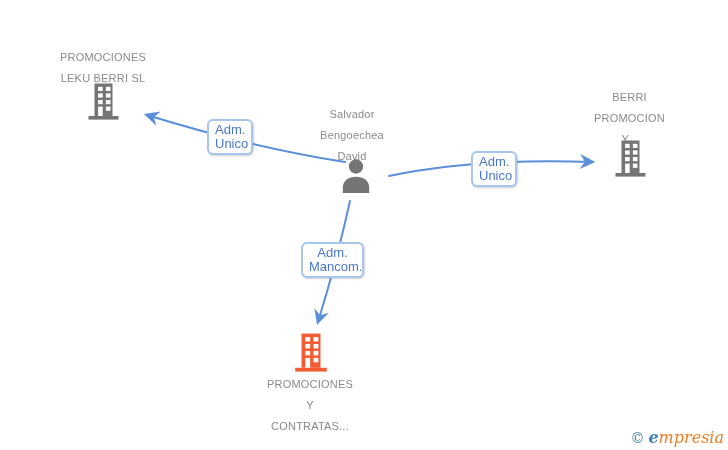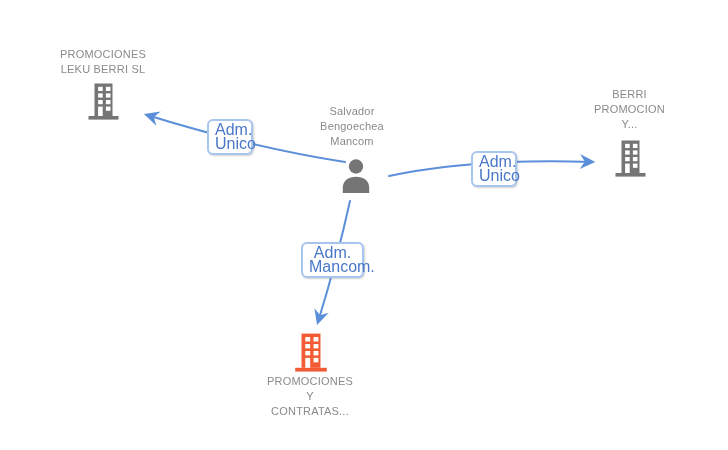--- a/index.html
+++ b/index.html
@@ -14,36 +14,36 @@
   svg.edges {
     position: absolute;
     left: 0; top: 0;
     width: 728px; height: 450px;
   }
   .node { position: absolute; cursor: pointer; }
   .node-label {
     position: absolute;
     color: #8a8a8a;
     font-size: 11px;
-    line-height: 15px;
+    line-height: 21px;
     text-align: center;
     white-space: pre-line;
     letter-spacing: 0.2px;
   }
   .icon-box { position: absolute; }
   .icon-gray { color: #757575; }
   .icon-orange { color: #f25c35; }
   .edge-label {
     position: absolute;
     background: #ffffff;
     border: 2px solid #a6c6ee;
     border-radius: 6px;
     box-shadow: 1px 1px 2px rgba(120,120,120,0.35);
     color: #4a77c8;
-    font-size: 16px;
+    font-size: 13px;
     line-height: 14px;
     text-align: center;
     padding: 2px 6px;
     white-space: pre-line;
   }
   .logo {
     position: absolute;
     right: 4px;
     bottom: 3px;
     font-family: "DejaVu Serif", serif;
@@ -86,21 +86,21 @@
         <rect x="20.4" y="18" width="4.6" height="4.2" fill="#fff"></rect>
         <rect x="20.4" y="24.6" width="4.6" height="4.2" fill="#fff"></rect>
         <rect x="12.6" y="24.6" width="4.6" height="9.4" fill="#fff"></rect>
       </svg>
     </div>
   </div>
 
   <div class="node">
     <div class="node-label" style="left:282px; top:104px; width:140px;">Salvador
 Bengoechea
-Mancom</div>
+David</div>
     <div class="icon-box icon-gray" style="left:339px; top:156px;">
       <svg width="34" height="39" viewBox="0 0 36 40">
         <circle cx="18" cy="10.5" r="7.6" fill="currentColor"></circle>
         <path d="M4 38.5 v-5.5 c0-7.6 6.3-11.6 14-11.6 s14 4 14 11.6 v5.5 z" fill="currentColor"></path>
       </svg>
     </div>
   </div>
 
   <div class="node">
     <div class="node-label" style="left:562px; top:87px; width:135px;">BERRI
@@ -142,14 +142,17 @@
 CONTRATAS...</div>
   </div>
 
   <div class="edge-label" style="left:207px; top:119px; width:30px;">Adm.
 Unico</div>
   <div class="edge-label" style="left:471px; top:151px; width:30px;">Adm.
 Unico</div>
   <div class="edge-label" style="left:301px; top:242px; width:47px;">Adm.
 Mancom.</div>
 
+  <div class="logo">
+    <span class="copy">©</span><span class="e-blue">e</span><span class="rest-orange">mpresia</span>
+  </div>
 
 </div>
 
 </body></html>

